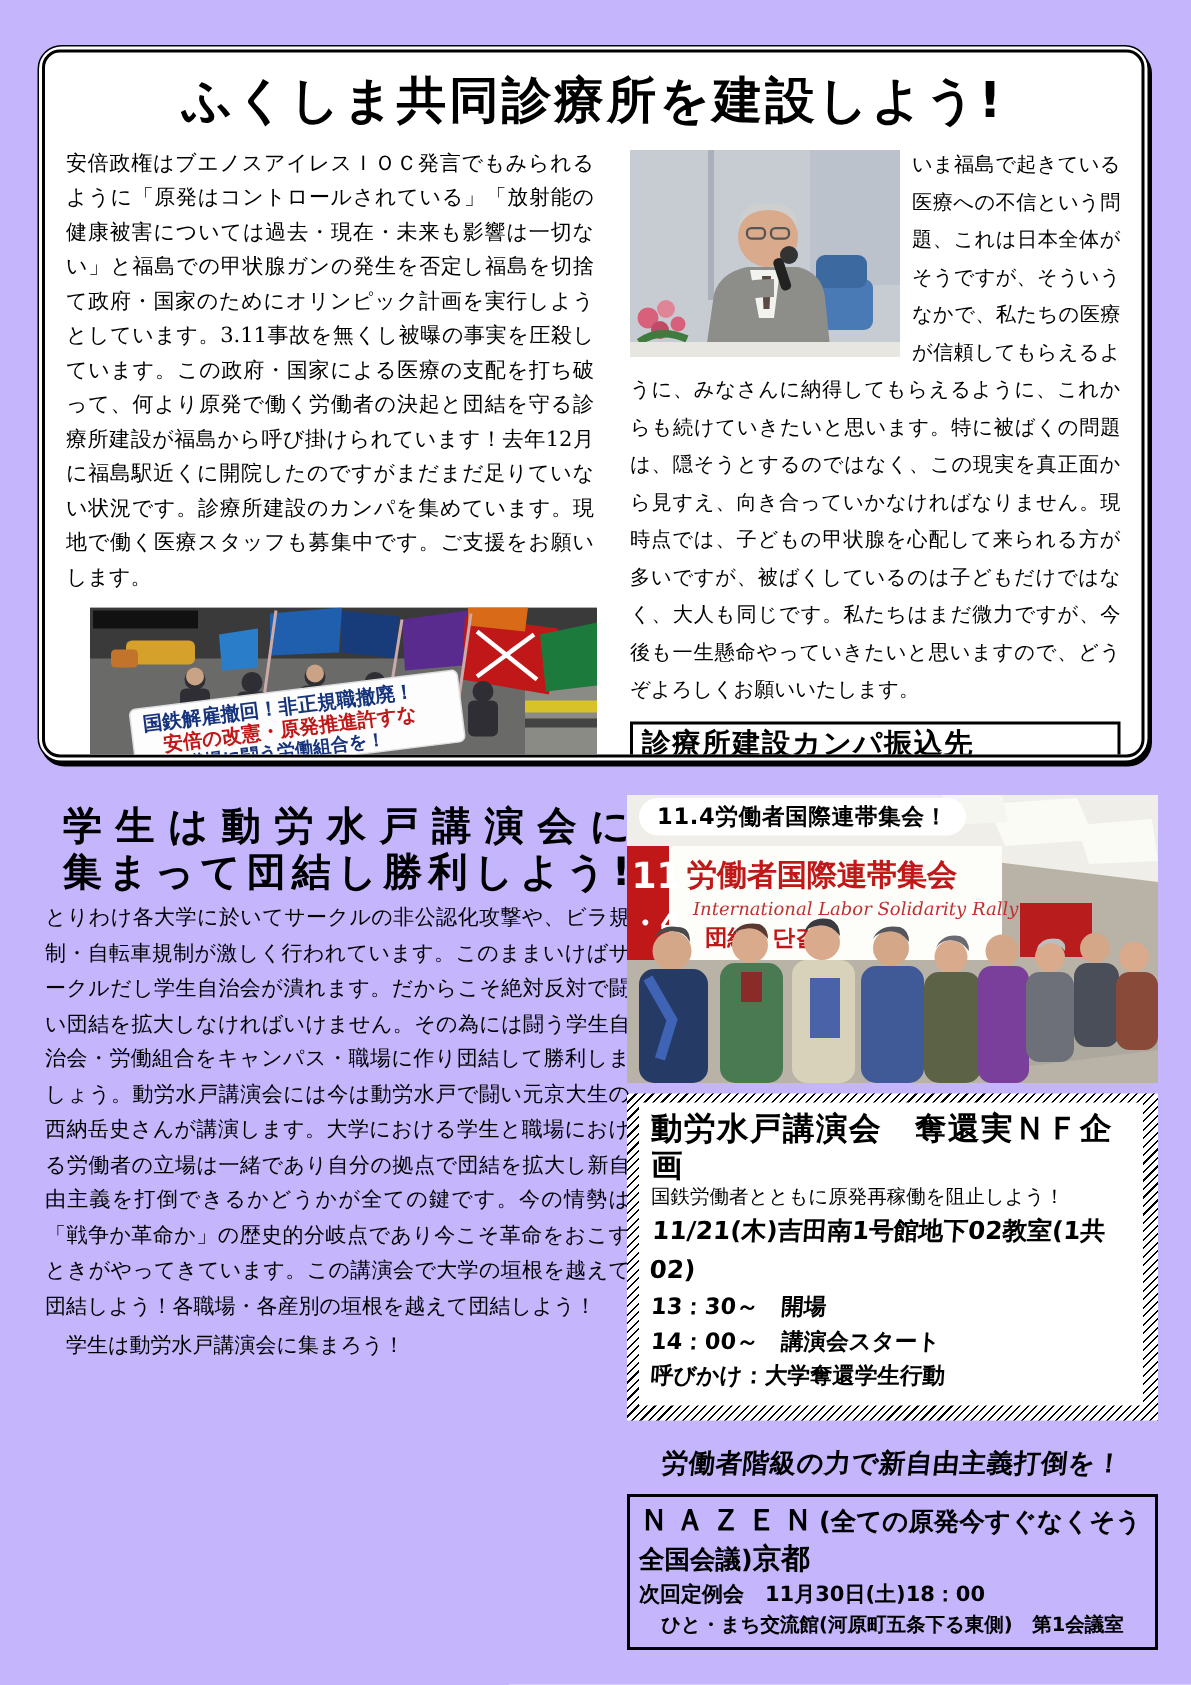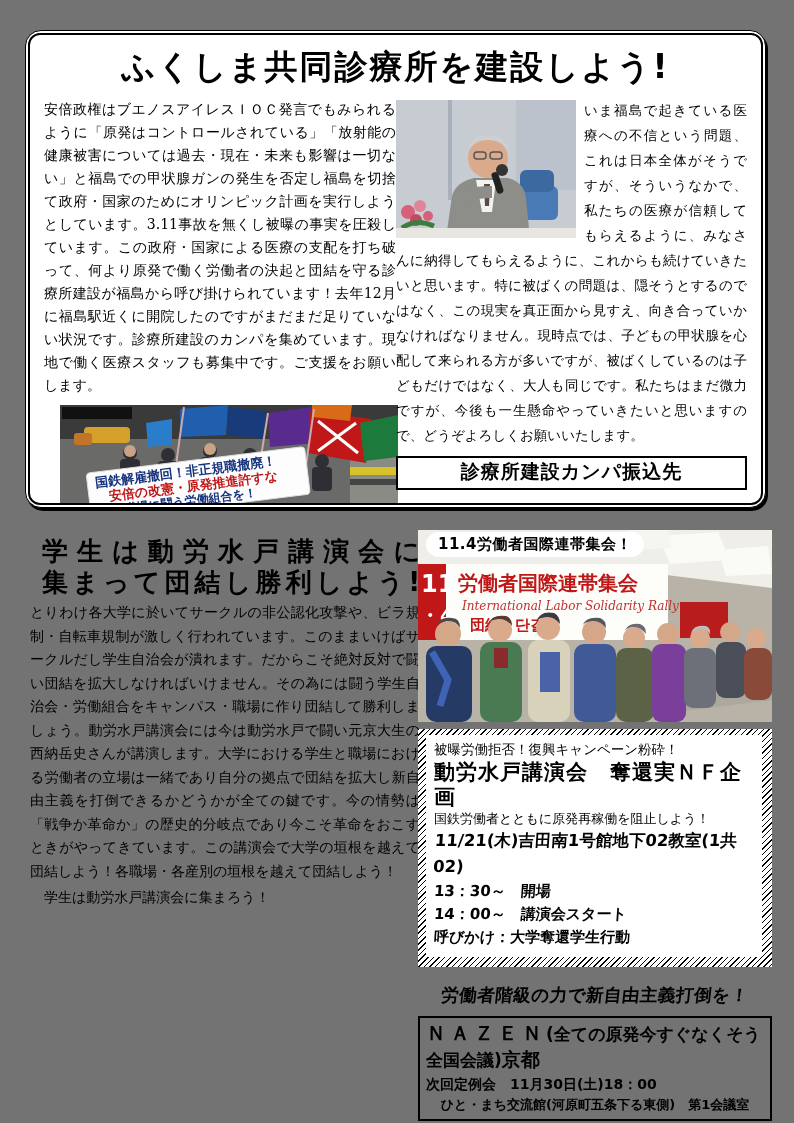--- a/index.html
+++ b/index.html
@@ -1,58 +1,58 @@
 <!DOCTYPE html>
 <html><head>
 <meta charset="utf-8">
 <style>
   html,body{margin:0;padding:0;background:#e8e8e8;}
   .page{
     position:relative;width:794px;height:1123px;margin:0 auto;
-    background:#737373;overflow:hidden;
+    background:#c4b5fd;overflow:hidden;
     font-family:"DejaVu Serif","Liberation Serif",serif;
     color:#000;
   }
   .gothic{font-family:"DejaVu Sans","Liberation Sans",sans-serif;}
 
   
   .top-frame-outer{
     position:absolute;left:25px;top:30px;width:741px;height:478px;
     border:1px solid #000;border-radius:16px;padding:2px;
     box-shadow:2px 3px 0 #000;
     box-sizing:border-box;background:#fff;
   }
   .top-frame{
     width:100%;height:100%;border:2px solid #000;border-radius:12px;
     box-sizing:border-box;padding:8px 14px 6px 14px;overflow:hidden;
   }
   .main-title{
     text-align:center;font-size:33px;font-weight:bold;letter-spacing:2px;
     margin:2px 0 8px 0;
   }
-  .top-cols{display:flex;gap:0;}
+  .top-cols{display:flex;gap:24px;}
   .top-col-left{width:352px;flex:0 0 352px;}
   .top-col-right{width:341px;flex:1;}
   .body-text{
     font-size:14px;line-height:23px;text-align:justify;margin:0;
   }
   .body-text-right{
     font-size:13.5px;line-height:25px;text-align:justify;margin:0;
   }
   .speaker-photo{
     float:left;width:180px;height:138px;margin:2px 8px 4px 0;
     display:block;
   }
   .demo-photo{display:block;margin:8px 0 0 16px;width:338px;height:102px;}
 
   .donation-box{
     border:2px solid #000;margin-top:8px;padding:2px 6px 6px 6px;
   }
   .donation-title{
-    text-align:center;font-size:19px;font-weight:bold;letter-spacing:1px;
+    text-align:left;font-size:19px;font-weight:bold;letter-spacing:1px;
     margin:0;line-height:22px;
   }
 
   
   .col-bl{position:absolute;left:30px;top:534px;width:390px;}
   .bl-par{font-size:14px;line-height:23.5px;text-align:justify;margin:0;}
   .bl-headline{
     font-size:26px;font-weight:bold;line-height:31px;margin:2px 0 3px 12px;
     text-align:justify;
   }
@@ -261,21 +261,20 @@
           <rect x="298" y="112" width="30" height="56" rx="9" fill="#4a4e58"></rect>
           <circle cx="338" cy="108" r="10" fill="#d9ab8c"></circle>
           <rect x="326" y="118" width="28" height="52" rx="9" fill="#8a4a3a"></rect>
         </g>
       </svg>
       <div class="photo-bubble gothic">11.4労働者国際連帯集会！</div>
     </div>
 
     <div class="event-hatch">
       <div class="event-inner">
-        <p class="ev-slogan">被曝労働拒否！復興キャンペーン粉砕！</p>
         <p class="ev-title gothic">動労水戸講演会　奪還実ＮＦ企画</p>
         <p class="ev-sub">国鉄労働者とともに原発再稼働を阻止しよう！</p>
         <p class="ev-line big gothic">11/21(木)吉田南1号館地下02教室(1共02)</p>
         <p class="ev-line gothic">13：30～　開場</p>
         <p class="ev-line gothic">14：00～　講演会スタート</p>
         <p class="ev-line gothic">呼びかけ：大学奪還学生行動</p>
       </div>
     </div>
 
     <p class="slogan-heading gothic">労働者階級の力で新自由主義打倒を！</p>

